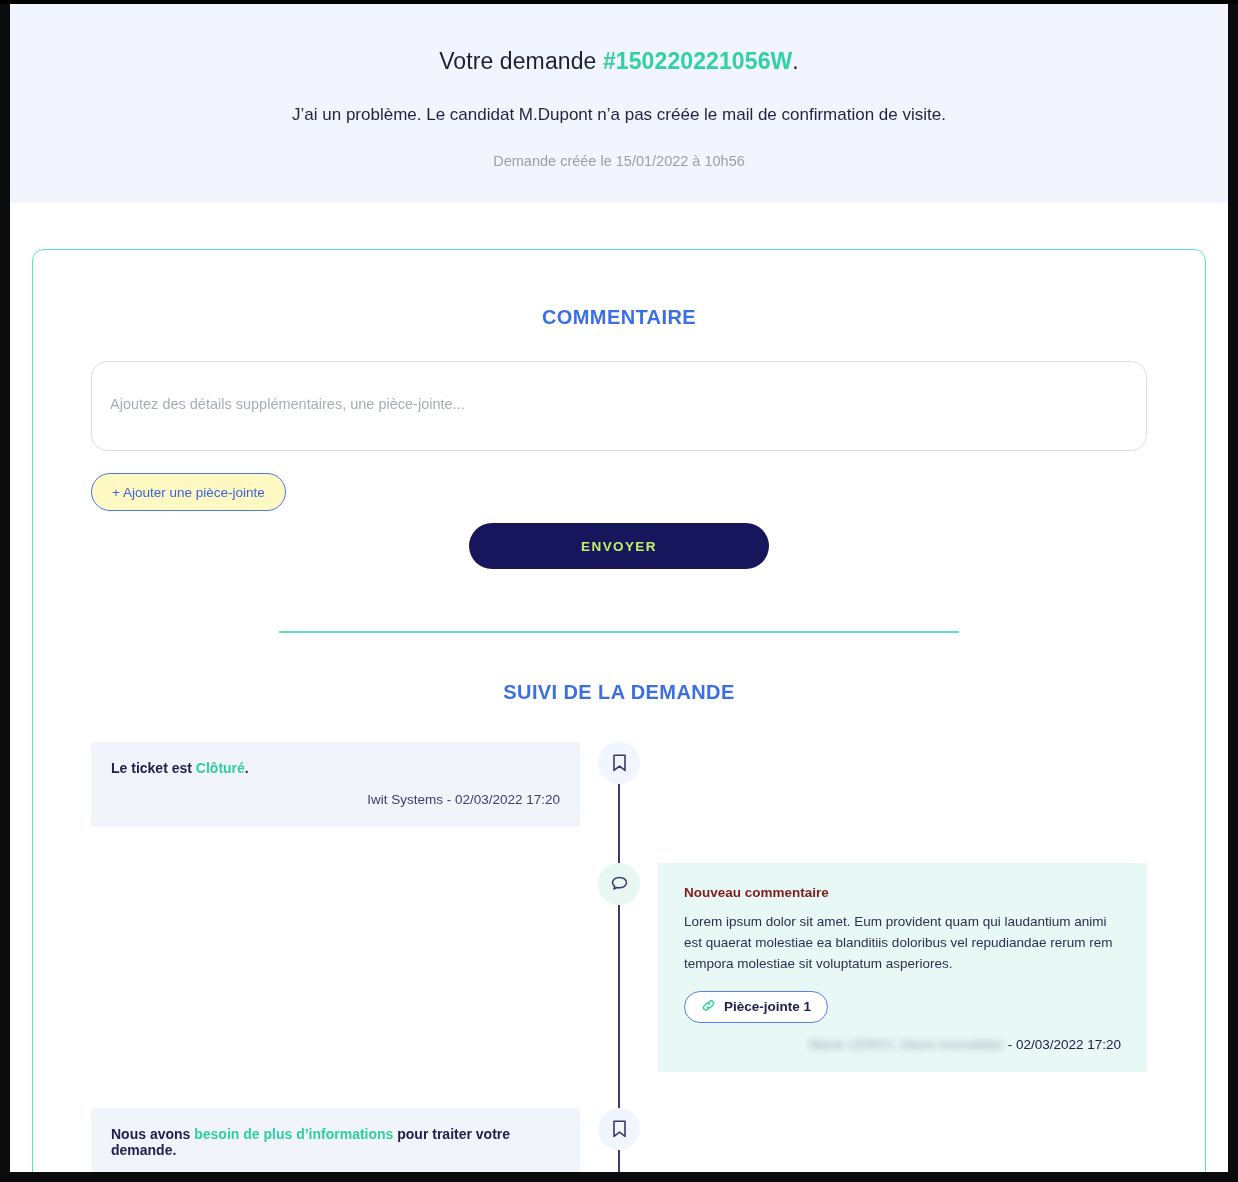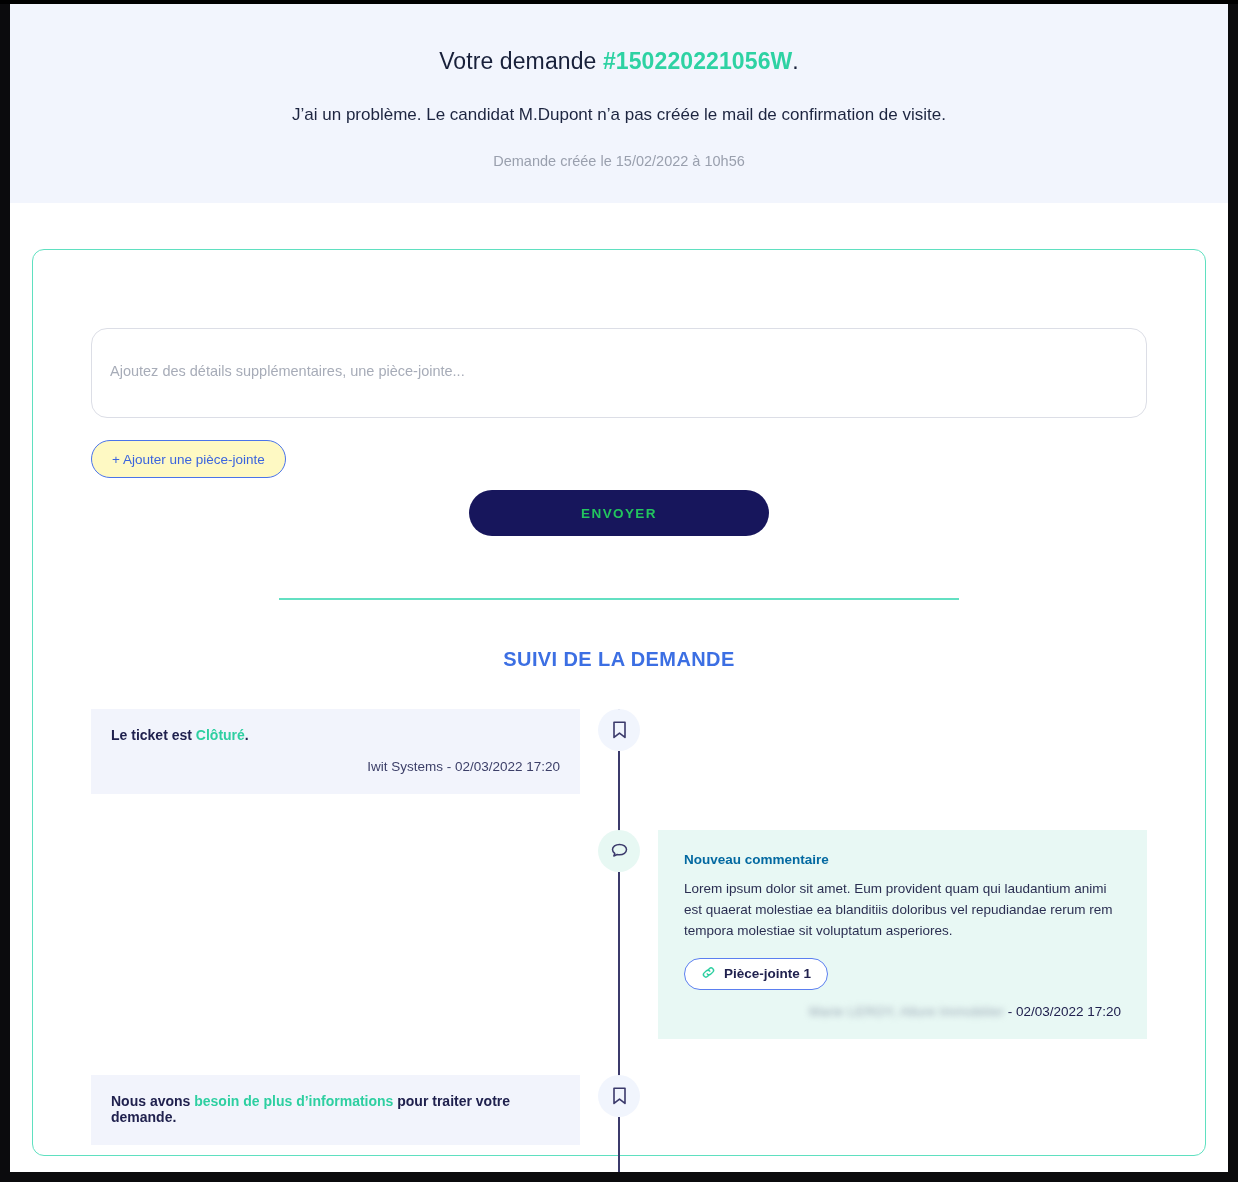--- a/index.html
+++ b/index.html
@@ -127,21 +127,21 @@
   }
   .send-btn {
     display: inline-flex;
     align-items: center;
     justify-content: center;
     width: 300px;
     height: 46px;
     border: none;
     border-radius: 24px;
     background: #17165c;
-    color: #22c55e;
+    color: #bef264;
     font-size: 13.5px;
     font-weight: 700;
     letter-spacing: 1.4px;
     cursor: pointer;
   }
 
   .divider {
     width: 680px;
     height: 2px;
     background: #63e0c2;
@@ -227,21 +227,21 @@
 
   
   .comment-card {
     background: #e8f8f4;
     padding: 22px 26px 20px 26px;
     box-sizing: border-box;
   }
   .comment-card-title {
     font-size: 13.5px;
     font-weight: 700;
-    color: #0369a1;
+    color: #7f1d1d;
     margin: 0 0 12px 0;
   }
   .comment-card-body {
     font-size: 13.5px;
     line-height: 1.55;
     color: #2b2f52;
     margin: 0;
   }
   .pj-pill {
     margin-top: 16px;
@@ -277,26 +277,27 @@
 </style>
 </head>
 <body>
 
 <div class="screen-frame">
   <div class="page">
 
     <div class="header-band">
       <h1 class="header-title"><span>Votre demande </span><span class="ticket-ref">#150220221056W</span><span>.</span></h1>
       <p class="header-subject">J’ai un problème. Le candidat M.Dupont n’a pas créée le mail de confirmation de visite.</p>
-      <p class="header-created">Demande créée le 15/02/2022 à 10h56</p>
+      <p class="header-created">Demande créée le 15/01/2022 à 10h56</p>
     </div>
 
     <div class="card-wrap">
       <div class="main-card">
 
+        <h2 class="section-heading">COMMENTAIRE</h2>
 
         <div class="comment-box">
           <span class="placeholder">Ajoutez des détails supplémentaires, une pièce-jointe...</span>
         </div>
 
         <div>
           <button class="attach-btn">+ Ajouter une pièce-jointe</button>
         </div>
 
         <div class="send-row">

